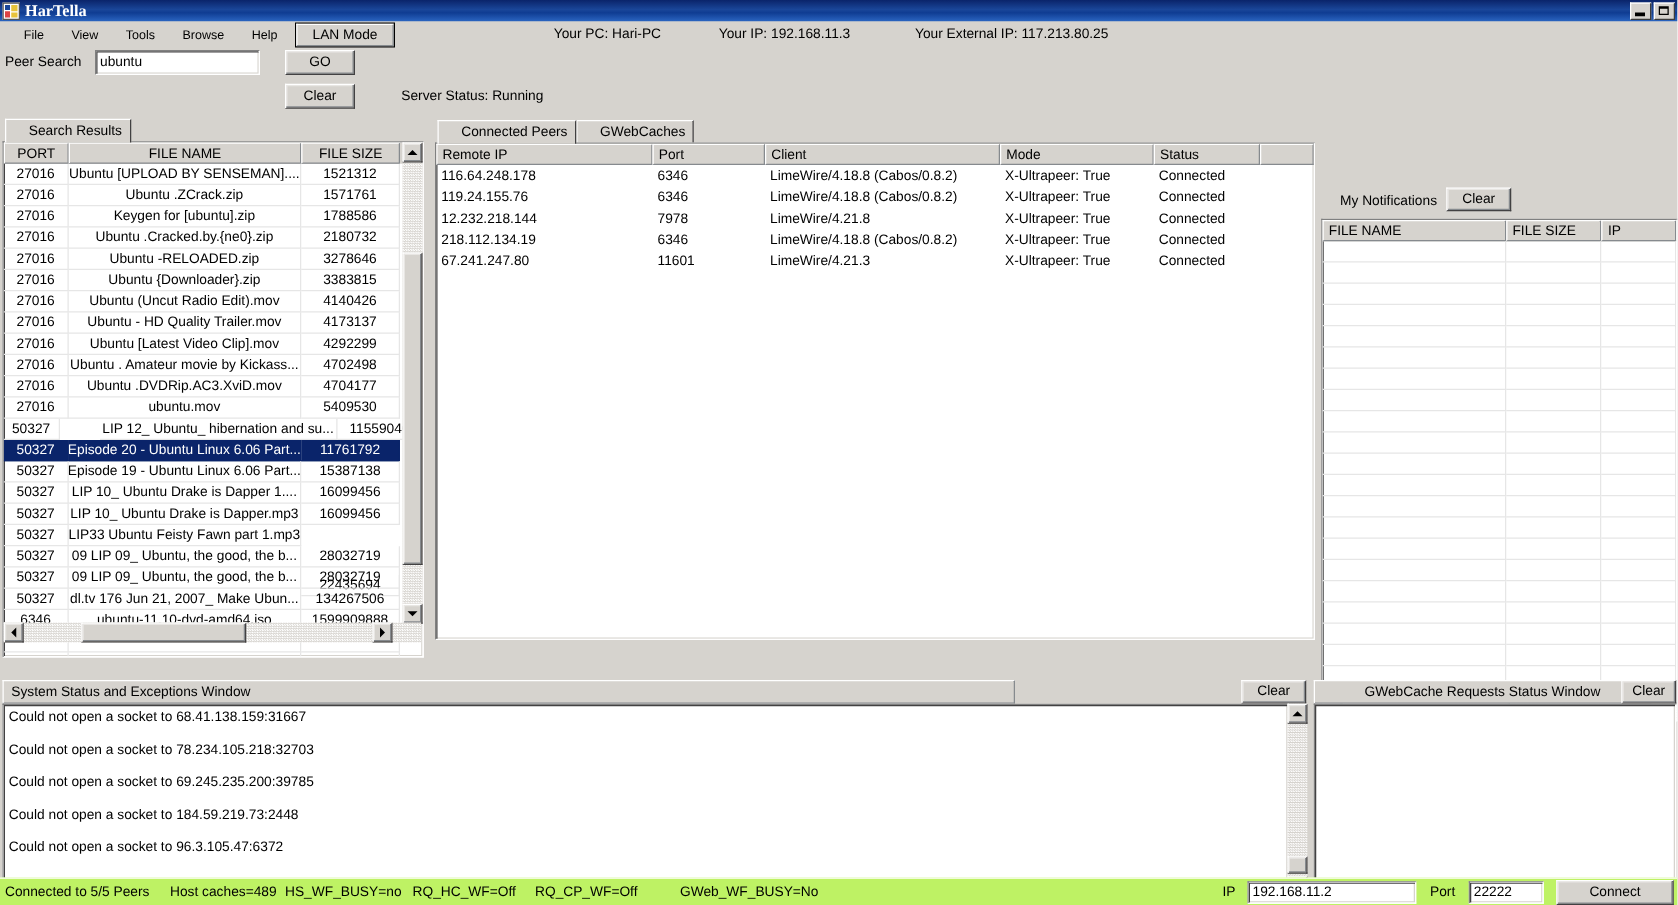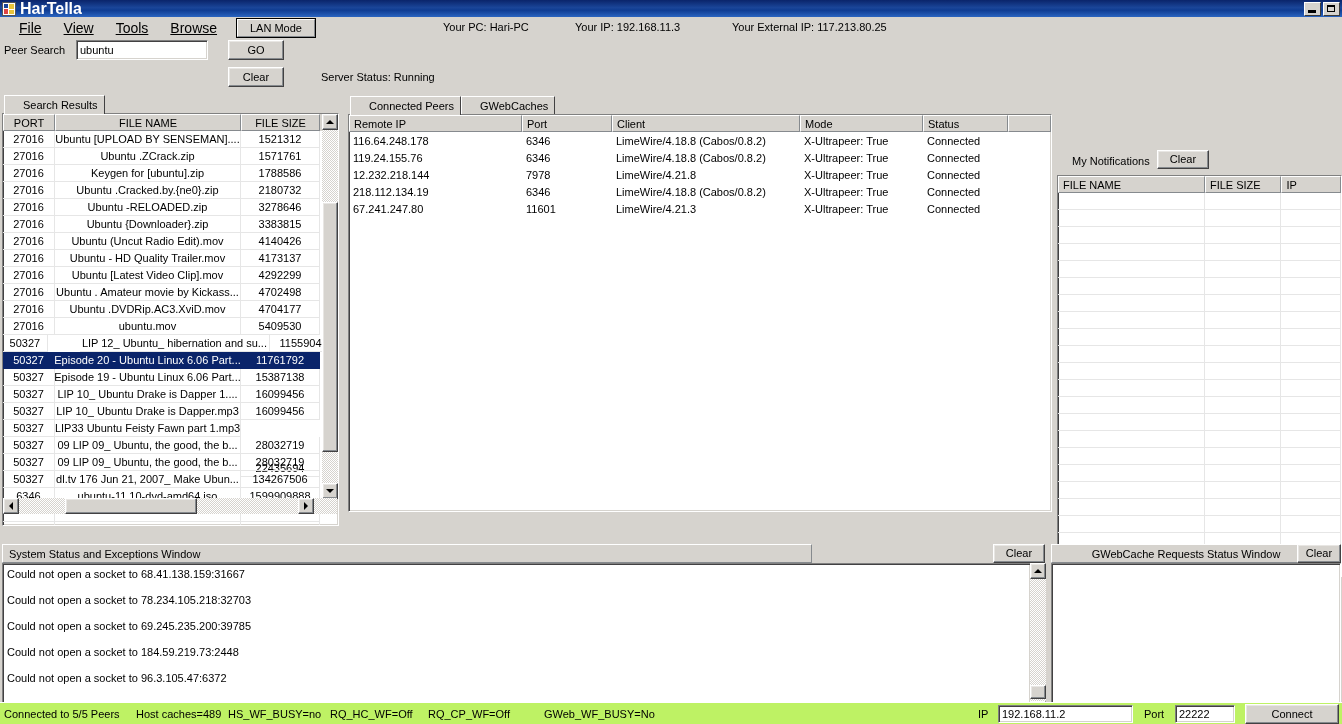--- a/index.html
+++ b/index.html
@@ -40,23 +40,24 @@
     flex: 0 0 auto;
   }
   .tb-icon i {
     position: absolute; display:block;
   }
   .tb-icon .q1 { left:1px; top:1px; width:4px; height:4px; background:#1a4699; }
   .tb-icon .q2 { left:6px; top:1px; width:5px; height:5px; background:#e8c33a; }
   .tb-icon .q3 { left:1px; top:6px; width:4px; height:5px; background:#d44; }
   .tb-icon .q4 { left:6px; top:7px; width:5px; height:4px; background:#e8c33a; }
   .titlebar .tb-title {
-    color: #fff; font-weight: bold; font-size: 16px;
+    color: #fff; font-weight: bold; font-size: 13px;
     letter-spacing: 0px;
     flex: 1 1 auto;
+    font-family: Liberation Serif, serif;
   }
   .tb-buttons { display: flex; gap: 2px; align-items:center; margin-right:1px; }
   .tb-btn {
     width: 17px; height: 14px;
     background: #d6d3ce;
     border-top: 1px solid #fff; border-left: 1px solid #fff;
     border-right: 1px solid #3c3c3c; border-bottom: 1px solid #3c3c3c;
     position: relative; box-sizing: border-box;
   }
   .tb-btn::after {
@@ -70,23 +71,22 @@
 
   
   .menurow {
     height: 22px;
     display:flex; align-items:center;
     flex: 0 0 auto;
     position: relative;
   }
   .menu-items { display:flex; align-items:center; padding-left:8px; }
   .menu-item {
-    padding: 2px 11px; font-size: 14px; color:#000;
+    padding: 2px 11px; font-size: 10px; color:#000;
     cursor: default;
-    text-decoration: underline;
   }
 
   .btn {
     background: #d6d3ce;
     border-top: 1px solid #fff; border-left: 1px solid #fff;
     border-right: 1px solid #424142; border-bottom: 1px solid #424142;
     box-shadow: inset -1px -1px 0 #868a8e, inset 1px 1px 0 #e8e6e3;
     font-family: "Liberation Sans", sans-serif;
     font-size: 11px; color:#000;
     text-align:center;

